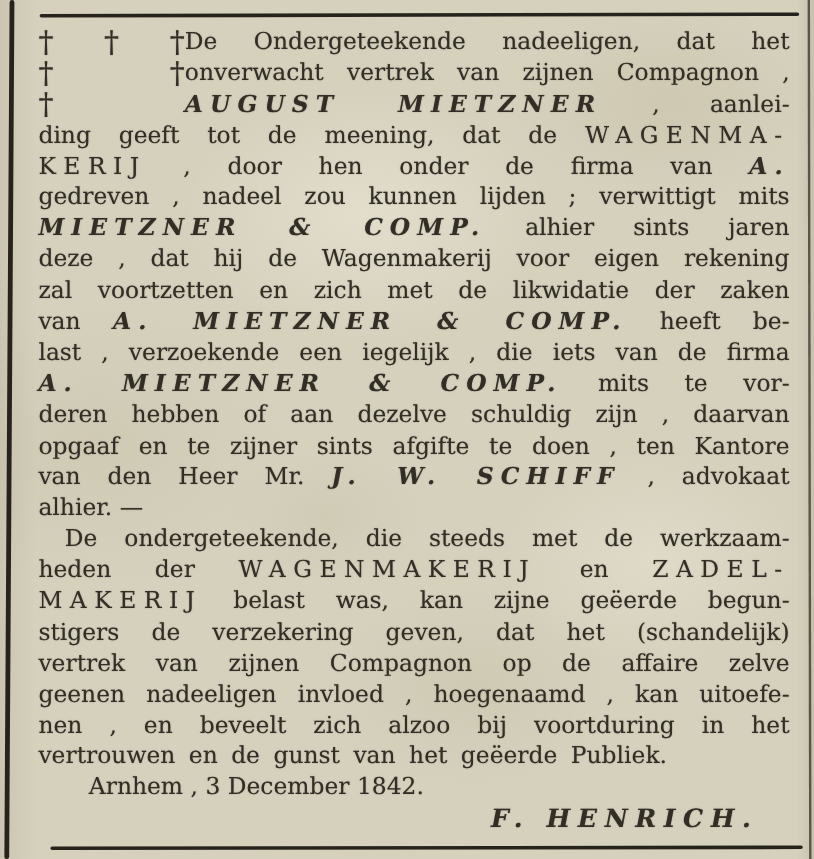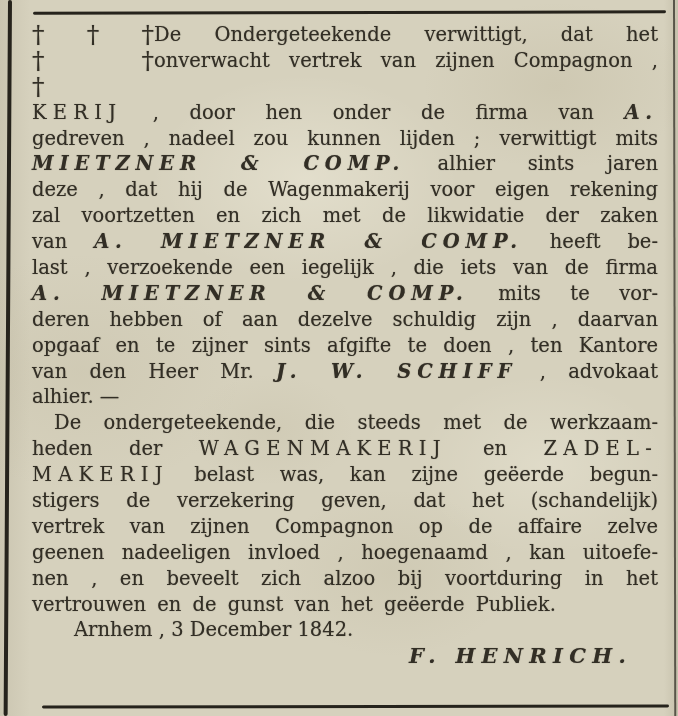--- a/index.html
+++ b/index.html
@@ -83,29 +83,31 @@
 <body>
 
 <div class="page">
   <div class="left-rule"></div>
   <div class="right-rule"></div>
   <div class="top-rule"></div>
   <div class="bottom-rule"></div>
   <div class="notice">
       <div class="line flexline">
         <span class="crosses">† † †</span>
-        <span class="cross-text"><span class="seg-roman">De Ondergeteekende verwittigt, dat het</span></span>
+        <span class="cross-text"><span class="seg-roman">De Ondergeteekende nadeeligen, dat het</span></span>
       </div>
       <div class="line flexline">
         <span class="crosses">† †</span>
         <span class="cross-text"><span class="seg-roman">onverwacht vertrek van zijnen Compagnon ,</span></span>
       </div>
       <div class="line flexline">
         <span class="crosses">†</span>
+        <span class="cross-text"><span class="seg-name">AUGUST MIETZNER</span><span class="seg-roman"> , aanlei-</span></span>
       </div>
+      <div class="line"><span class="seg-roman">ding geeft tot de meening, dat de </span><span class="seg-caps">WAGENMA-</span></div>
       <div class="line"><span class="seg-caps">KERIJ</span><span class="seg-roman"> , door hen onder de firma van </span><span class="seg-name">A.</span></div>
       <div class="line"><span class="seg-roman">gedreven , nadeel zou kunnen lijden ; verwittigt mits</span></div>
       <div class="line"><span class="seg-name">MIETZNER &amp; COMP.</span><span class="seg-roman"> alhier sints jaren</span></div>
       <div class="line"><span class="seg-roman">deze , dat hij de Wagenmakerij </span><span class="seg-italic">voor eigen rekening</span></div>
       <div class="line"><span class="seg-roman">zal voortzetten en zich met de </span><span class="seg-italic">likwidatie der zaken</span></div>
       <div class="line"><span class="seg-roman">van </span><span class="seg-name">A. MIETZNER &amp; COMP.</span><span class="seg-roman"> heeft be-</span></div>
       <div class="line"><span class="seg-roman">last , verzoekende een iegelijk , die iets van de firma</span></div>
       <div class="line"><span class="seg-name">A. MIETZNER &amp; COMP.</span><span class="seg-roman"> mits te vor-</span></div>
       <div class="line"><span class="seg-roman">deren hebben of aan dezelve schuldig zijn , daarvan</span></div>
       <div class="line"><span class="seg-roman">opgaaf en te zijner sints afgifte te doen , ten Kantore</span></div>

